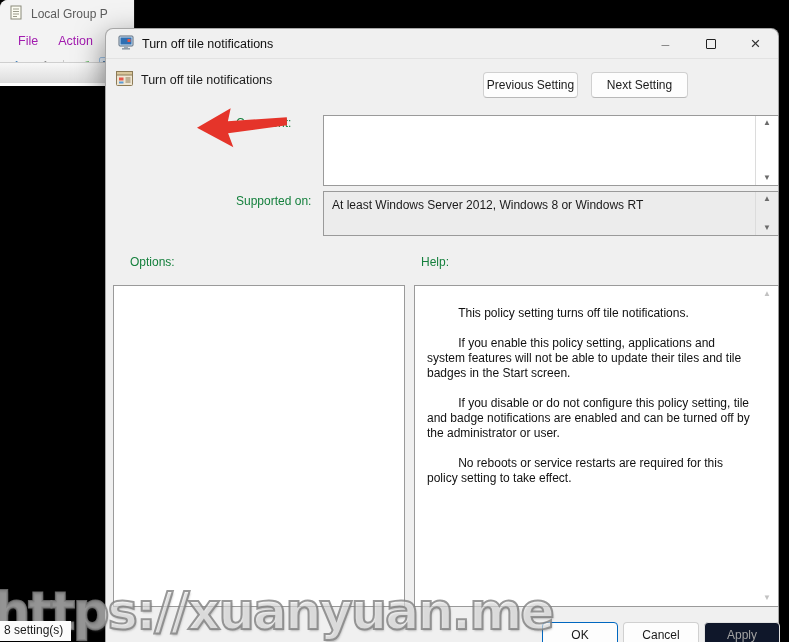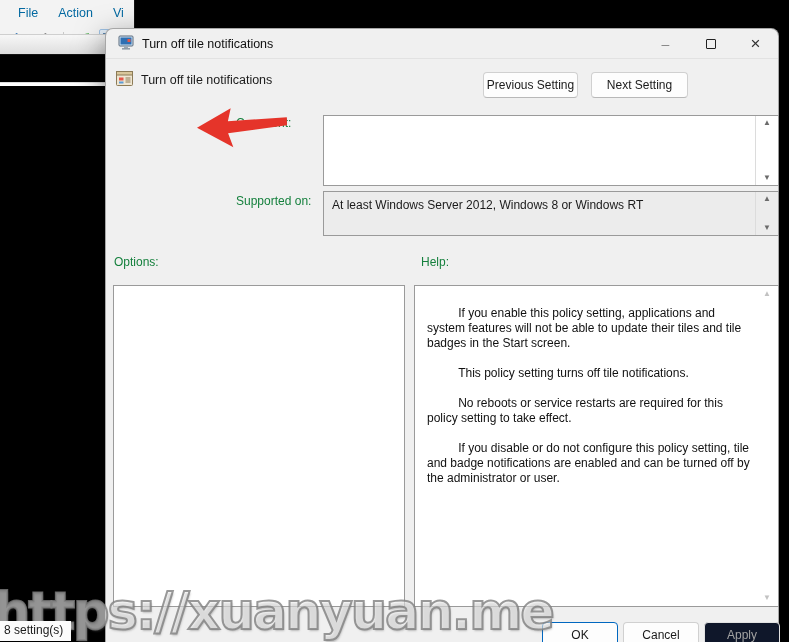--- a/index.html
+++ b/index.html
@@ -12,21 +12,21 @@
   
   .bg-window {
     position:absolute; left:0; top:112; width:762; height:530;
     background:#f0f0f0; border-top-left-radius:8px; z-index:1;
     box-shadow:0 0 0 1px rgba(255,255,255,0.08);
   }
   .bg-titlebar { height:28px; display:flex; align-items:center; padding-left:9px;
     border-top-left-radius:8px; background:#f3f3f3; }
   .bg-titlebar .title { margin-left:7px; color:#5c5c5c; font-size:12px; white-space:nowrap; }
   .bg-menubar { height:26px; display:flex; align-items:center; gap:0; padding-left:8px; background:#f3f3f3; }
-  .bg-menubar .menu-item { padding:3px 10px; font-size:12.5px; color:#0369a1; white-space:nowrap; }
+  .bg-menubar .menu-item { padding:3px 10px; font-size:12.5px; color:#a21caf; white-space:nowrap; }
   .bg-toolbar { height:28px; display:flex; align-items:center; padding-left:6px; gap:5px;
     background:#f3f3f3; border-bottom:1px solid #dcdcdc; }
   .tb-sep { width:1px; height:16px; background:#c8c8c8; margin:0 3px; }
   .tb-btn { width:22px; height:22px; display:flex; align-items:center; justify-content:center; }
   .tb-btn.framed { border:1px solid #9fc3e6; background:#e6f0fa; border-radius:2px; }
   .bg-treepanel { position:absolute; top:82px; bottom:20px; left:0; right:0;
     background:#fff; border-top:1px solid #dcdcdc; overflow:hidden; padding-top:3px; }
   .bg-statusbar { position:absolute; left:0; bottom:0; width:100%; height:20px;
     background:linear-gradient(#f7f7f7,#dedede); border-top:1px solid #cfcfcf; }
   .status-chip { position:absolute; left:0; top:621px; height:20px; z-index:60;
@@ -54,21 +54,21 @@
     font-family:"Liberation Sans",sans-serif; }
   .btn.prev { position:absolute; left:377px; top:13px; width:95px; height:26px; }
   .btn.next { position:absolute; left:485px; top:13px; width:97px; height:26px; }
   .radio-group { position:absolute; left:10px; top:58px; }
   .radio-row { display:flex; align-items:center; height:16px; margin-bottom:12px; }
   .radio { width:14px; height:14px; border-radius:50%; background:#fff; border:1px solid #8a8a8a; margin-right:8px; flex:0 0 14px; }
   .radio.on { border:4.5px solid #0067c0; }
   .field-label { position:absolute; font-size:12px; color:#15803d; }
   .lbl-comment { left:130px; top:57px; }
   .lbl-supported { left:130px; top:135px; }
-  .lbl-options { left:8px; top:196px; }
+  .lbl-options { left:24px; top:196px; }
   .lbl-help { left:315px; top:196px; }
   .scrollbox { position:absolute; border:1px solid #9a9a9a; background:#fff; }
   .box-comment { left:217px; top:56px; width:456px; height:71px; }
   .box-supported { left:217px; top:132px; width:456px; height:45px; background:#ececec; }
   .box-supported .val { position:absolute; left:8px; top:6px; right:30px; font-size:12px; }
   .sb-gutter { position:absolute; right:0; top:0; bottom:0; width:23px;
     border-left:1px solid #dcdcdc; display:flex; flex-direction:column; justify-content:space-between;
     align-items:center; padding:3px 0; }
   .sb-arrow { font-size:8px; color:#6b6b6b; line-height:1; }
   .panel { position:absolute; top:226px; bottom:43px; background:#fff; border:1px solid #9a9a9a; }
@@ -88,20 +88,29 @@
   .red-arrow { position:absolute; left:195px; top:106px; z-index:30; }
   .watermark { position:absolute; left:-6px; top:582px; z-index:50; white-space:nowrap;
     font-family:"DejaVu Sans",sans-serif; font-weight:bold; font-size:51px; letter-spacing:-2px;
     color:rgba(244,244,244,0.55); -webkit-text-stroke:2px rgba(128,128,128,0.8);
     text-shadow:1px 2px 2px rgba(90,90,90,0.35); }
 </style>
 </head>
 <body>
 
 <div class="bg-window">
+  <div class="bg-titlebar">
+    <span>
+      <svg width="15" height="15" viewBox="0 0 15 15">
+          <rect x="2" y="1" width="10" height="13" fill="#fdfdf3" stroke="#8a8a7a"></rect>
+          <path d="M4 4h6M4 6.5h6M4 9h6M4 11.5h4" stroke="#9a9a8a" stroke-width="1"></path>
+        </svg>
+    </span>
+    <span class="title">Local Group P</span>
+  </div>
   <div class="bg-menubar">
       <span class="menu-item">File</span>
       <span class="menu-item">Action</span>
       <span class="menu-item">Vi</span>
     </div>
   <div class="bg-toolbar">
     <span class="tb-btn">
       <svg width="17" height="13" viewBox="0 0 17 13">
           <path d="M8 0 L8 4 L17 4 L17 9 L8 9 L8 13 L0 6.5 Z" fill="#5b9bd5" stroke="#3a78b5" stroke-width="0.8"></path>
         </svg>
@@ -183,24 +192,24 @@
         <span class="sb-arrow">▼</span>
       </div>
     </div>
 
     <div class="field-label lbl-options">Options:</div>
     <div class="field-label lbl-help">Help:</div>
 
     <div class="panel options"></div>
     <div class="panel help">
       <div class="help-text" id="helptext">
+          <p>This policy setting turns off tile notifications.</p>
           <p>If you enable this policy setting, applications and system features will not be able to update their tiles and tile badges in the Start screen.</p>
-          <p>This policy setting turns off tile notifications.</p>
+          <p>If you disable or do not configure this policy setting, tile and badge notifications are enabled and can be turned off by the administrator or user.</p>
           <p>No reboots or service restarts are required for this policy setting to take effect.</p>
-          <p>If you disable or do not configure this policy setting, tile and badge notifications are enabled and can be turned off by the administrator or user.</p>
         </div>
       <div class="help-scroll">
         <span class="sb-arrow">▲</span>
         <span class="sb-arrow">▼</span>
       </div>
     </div>
 
     <div class="bottom-btns">
       <div class="btn ok">OK</div>
       <div class="btn cancel">Cancel</div>

